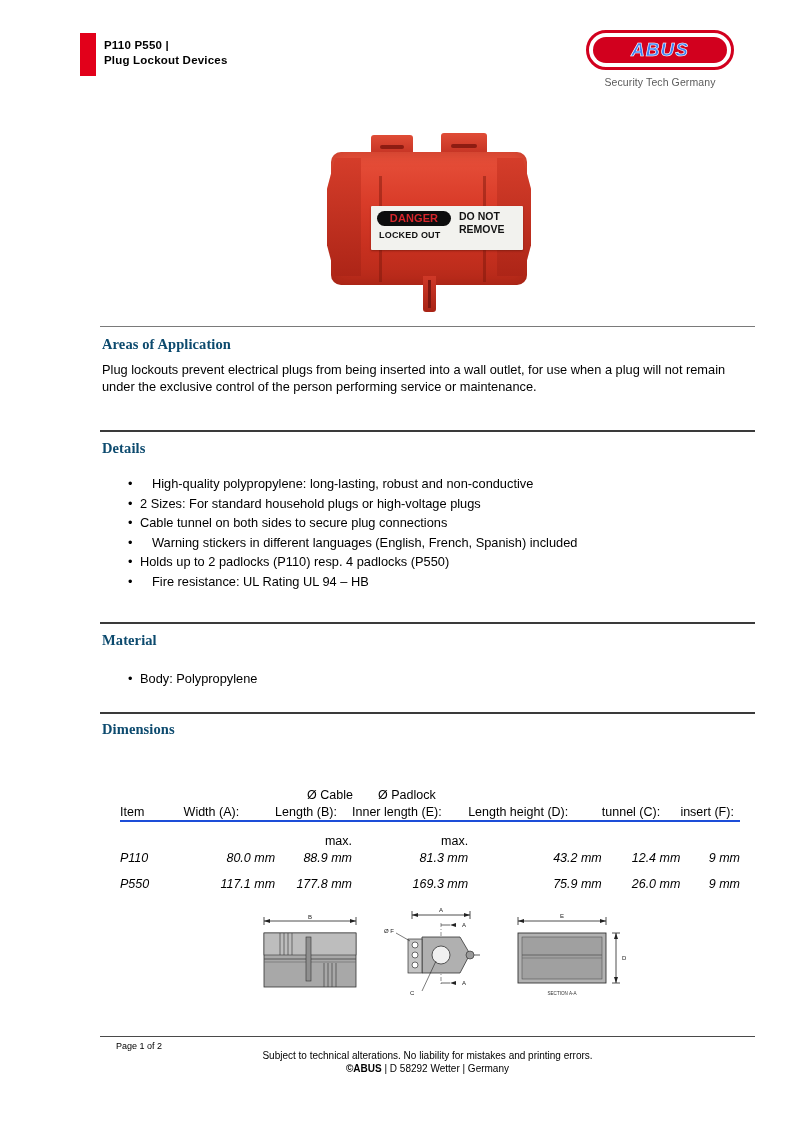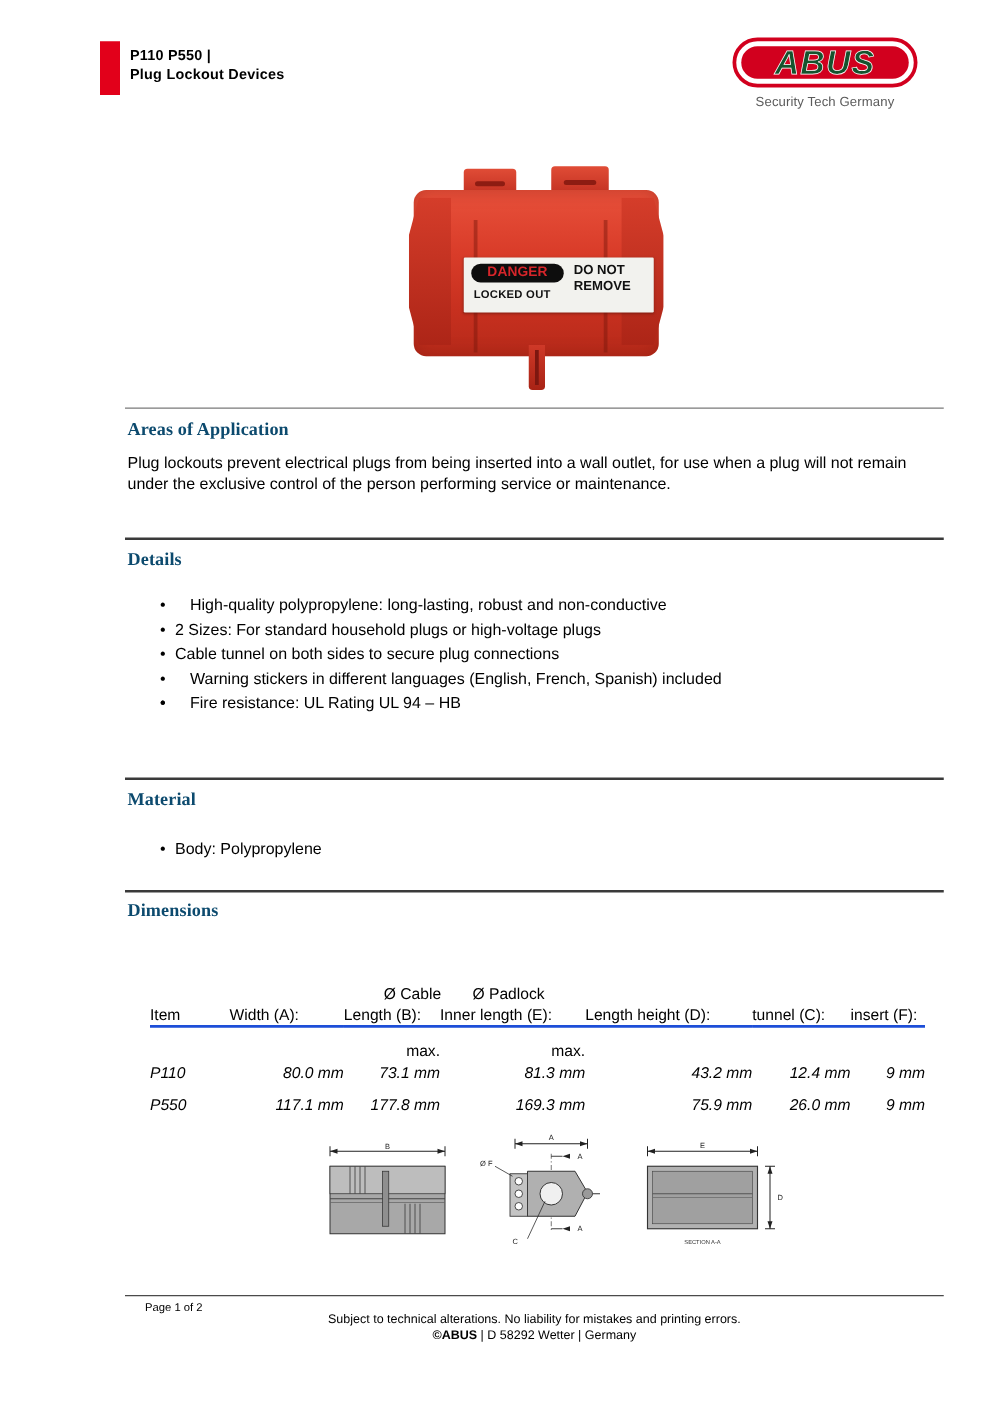--- a/index.html
+++ b/index.html
@@ -64,25 +64,25 @@
     background: #d2001e;
     border-radius: 18px;
   }
   .logo-word {
     position: absolute;
     left: 0; top: 0;
     width: 148px; height: 40px;
     line-height: 40px;
     text-align: center;
     font-family: "Liberation Sans", sans-serif;
-    font-size: 27px;
+    font-size: 19px;
     font-weight: bold;
     font-style: italic;
     letter-spacing: 1px;
-    color: #14532d;
+    color: #3b82f6;
     -webkit-text-stroke: 0.6px #ffffff;
   }
   .logo-tag {
     position: absolute;
     left: 0; top: 46px;
     width: 148px;
     text-align: center;
     font-size: 10.5px;
     color: #5b5b5b;
     letter-spacing: 0.1px;
@@ -362,21 +362,21 @@
   <div class="sec-head" style="top:336px;">Areas of Application</div>
   <div class="body-text" style="top:362px;">Plug lockouts prevent electrical plugs from being inserted into a wall outlet, for use when a plug will not remain under the exclusive control of the person performing service or maintenance.</div>
 
   <div class="divider thick" style="top:430px;"></div>
   <div class="sec-head" style="top:440px;">Details</div>
   <ul class="bullets" id="details-bullets" style="left:100px; top:474px;">
       <li class="ind1"><span class="bul">•</span><span class="txt">High-quality polypropylene: long-lasting, robust and non-conductive</span></li>
       <li class="ind0"><span class="bul">•</span><span class="txt">2 Sizes: For standard household plugs or high-voltage plugs</span></li>
       <li class="ind0"><span class="bul">•</span><span class="txt">Cable tunnel on both sides to secure plug connections</span></li>
       <li class="ind1"><span class="bul">•</span><span class="txt">Warning stickers in different languages (English, French, Spanish) included</span></li>
-      <li class="ind0"><span class="bul">•</span></li>
+      <li class="ind0"><span class="bul">•</span><span class="txt">Holds up to 2 padlocks (P110) resp. 4 padlocks (P550)</span></li>
       <li class="ind1"><span class="bul">•</span><span class="txt">Fire resistance: UL Rating UL 94 – HB</span></li>
     </ul>
 
   <div class="divider thick" style="top:622px;"></div>
   <div class="sec-head" style="top:632px;">Material</div>
   <ul class="bullets" id="material-bullets" style="left:100px; top:669px;">
       <li class="ind0"><span class="bul">•</span><span class="txt">Body:  Polypropylene</span></li>
     </ul>
 
   <div class="divider thick" style="top:712px;"></div>
@@ -405,21 +405,21 @@
             <td class="num"></td>
             <td class="num">max.</td>
             <td class="num">max.</td>
             <td class="num"></td>
             <td class="num"></td>
             <td class="num"></td>
           </tr>
           <tr class="datarow">
             <td class="item">P110</td>
             <td class="num">80.0 mm</td>
-            <td class="num">73.1 mm</td>
+            <td class="num">88.9 mm</td>
             <td class="num">81.3 mm</td>
             <td class="num">43.2 mm</td>
             <td class="num">12.4 mm</td>
             <td class="num">9 mm</td>
           </tr>
           <tr class="datarow">
             <td class="item">P550</td>
             <td class="num">117.1 mm</td>
             <td class="num">177.8 mm</td>
             <td class="num">169.3 mm</td>

